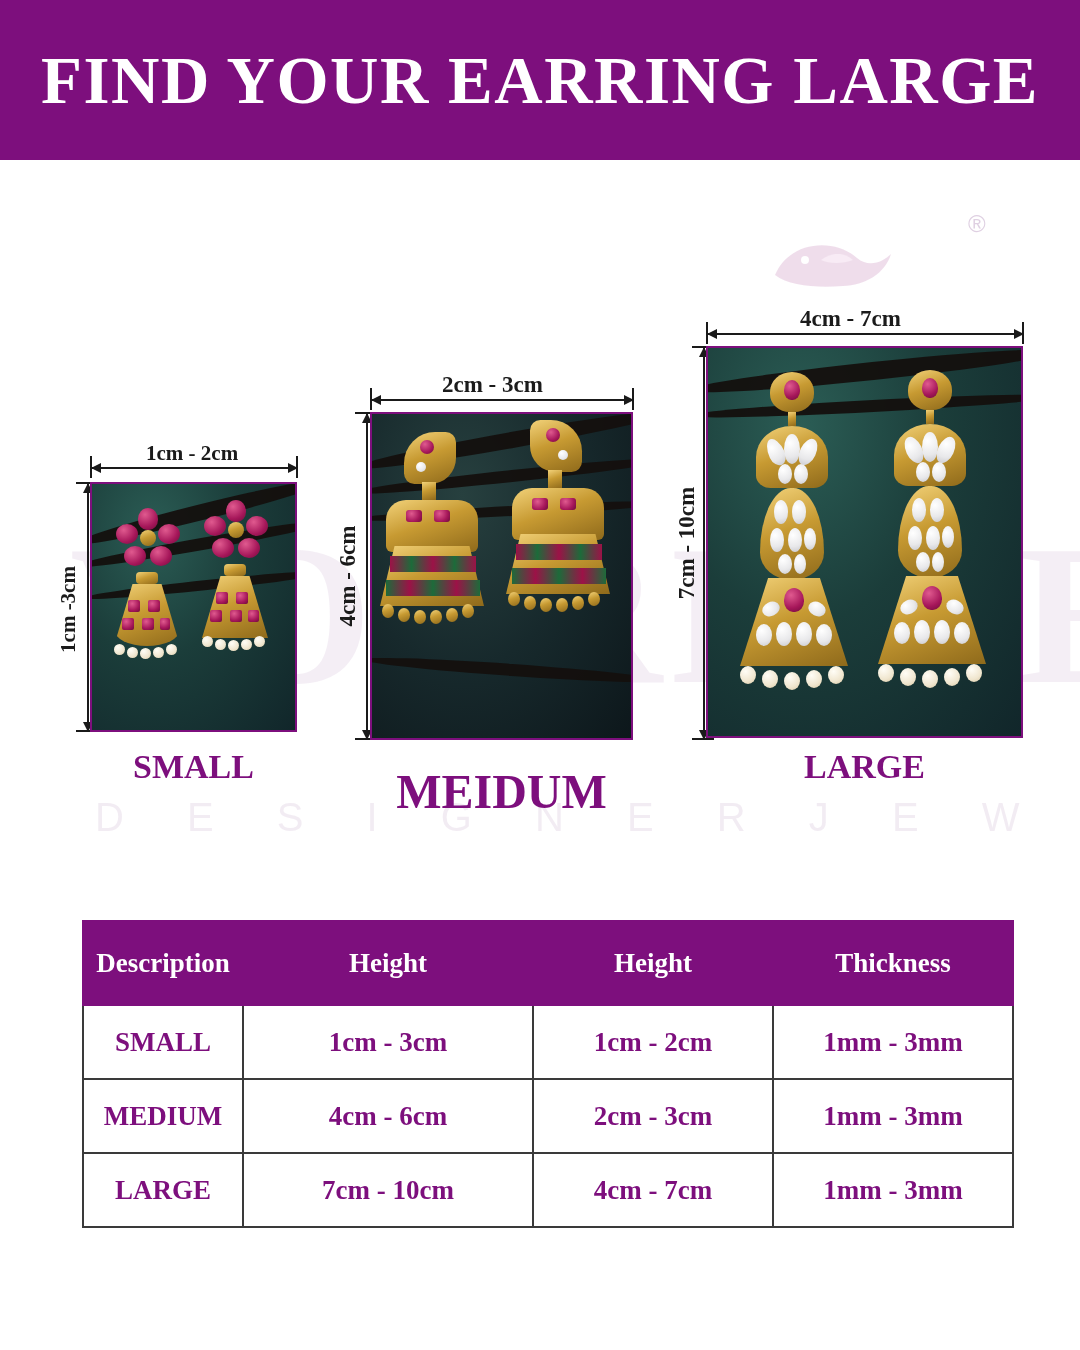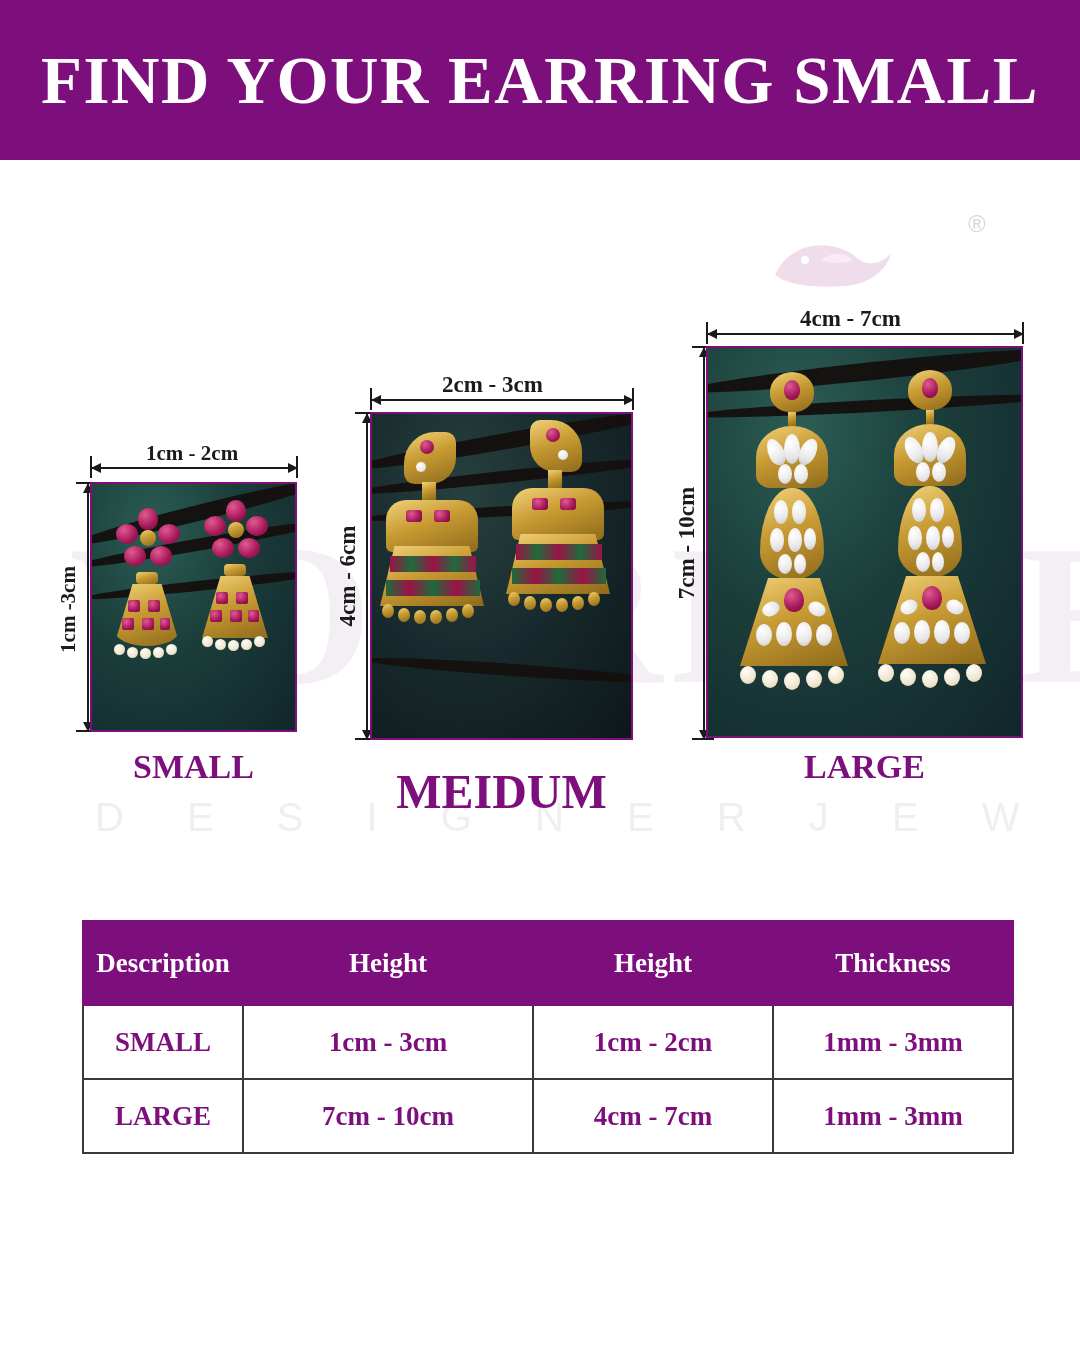--- a/index.html
+++ b/index.html
@@ -223,21 +223,21 @@
   col.c2 { width: 290px; }
   col.c3 { width: 240px; }
   col.c4 { width: 240px; }
 </style>
 </head>
 <body>
 
 <div class="page">
 
   <div class="header">
-    <div class="header-title">FIND YOUR EARRING SMALL</div>
+    <div class="header-title">FIND YOUR EARRING LARGE</div>
   </div>
 
   <div class="watermark">
     <div class="wm-text">VOLRIPLE</div>
     <div class="wm-sub">D E S I G N E R   J E W E L L E R Y</div>
     <div class="wm-reg">®</div>
     <svg class="wm-bird" viewBox="0 0 130 70">
       <path d="M10 45 C25 10, 70 8, 92 28 C104 38, 118 32, 126 24 C120 44, 100 55, 78 56 C52 58, 24 56, 10 45 Z" fill="#b96aa8"></path>
       <circle cx="40" cy="30" r="4" fill="#ffffff"></circle>
       <path d="M56 30 C66 22, 80 22, 88 30 C78 34, 64 34, 56 30 Z" fill="#e0a7d4"></path>
@@ -469,20 +469,26 @@
         </tr>
       </thead>
       <tbody>
         <tr>
           <td class="desc">SMALL</td>
           <td>1cm - 3cm</td>
           <td>1cm - 2cm</td>
           <td>1mm - 3mm</td>
         </tr>
         <tr>
+          <td class="desc">MEDIUM</td>
+          <td>4cm - 6cm</td>
+          <td>2cm - 3cm</td>
+          <td>1mm - 3mm</td>
+        </tr>
+        <tr>
           <td class="desc">LARGE</td>
           <td>7cm - 10cm</td>
           <td>4cm - 7cm</td>
           <td>1mm - 3mm</td>
         </tr>
       </tbody>
     </table>
   </div>
 
 </div>

